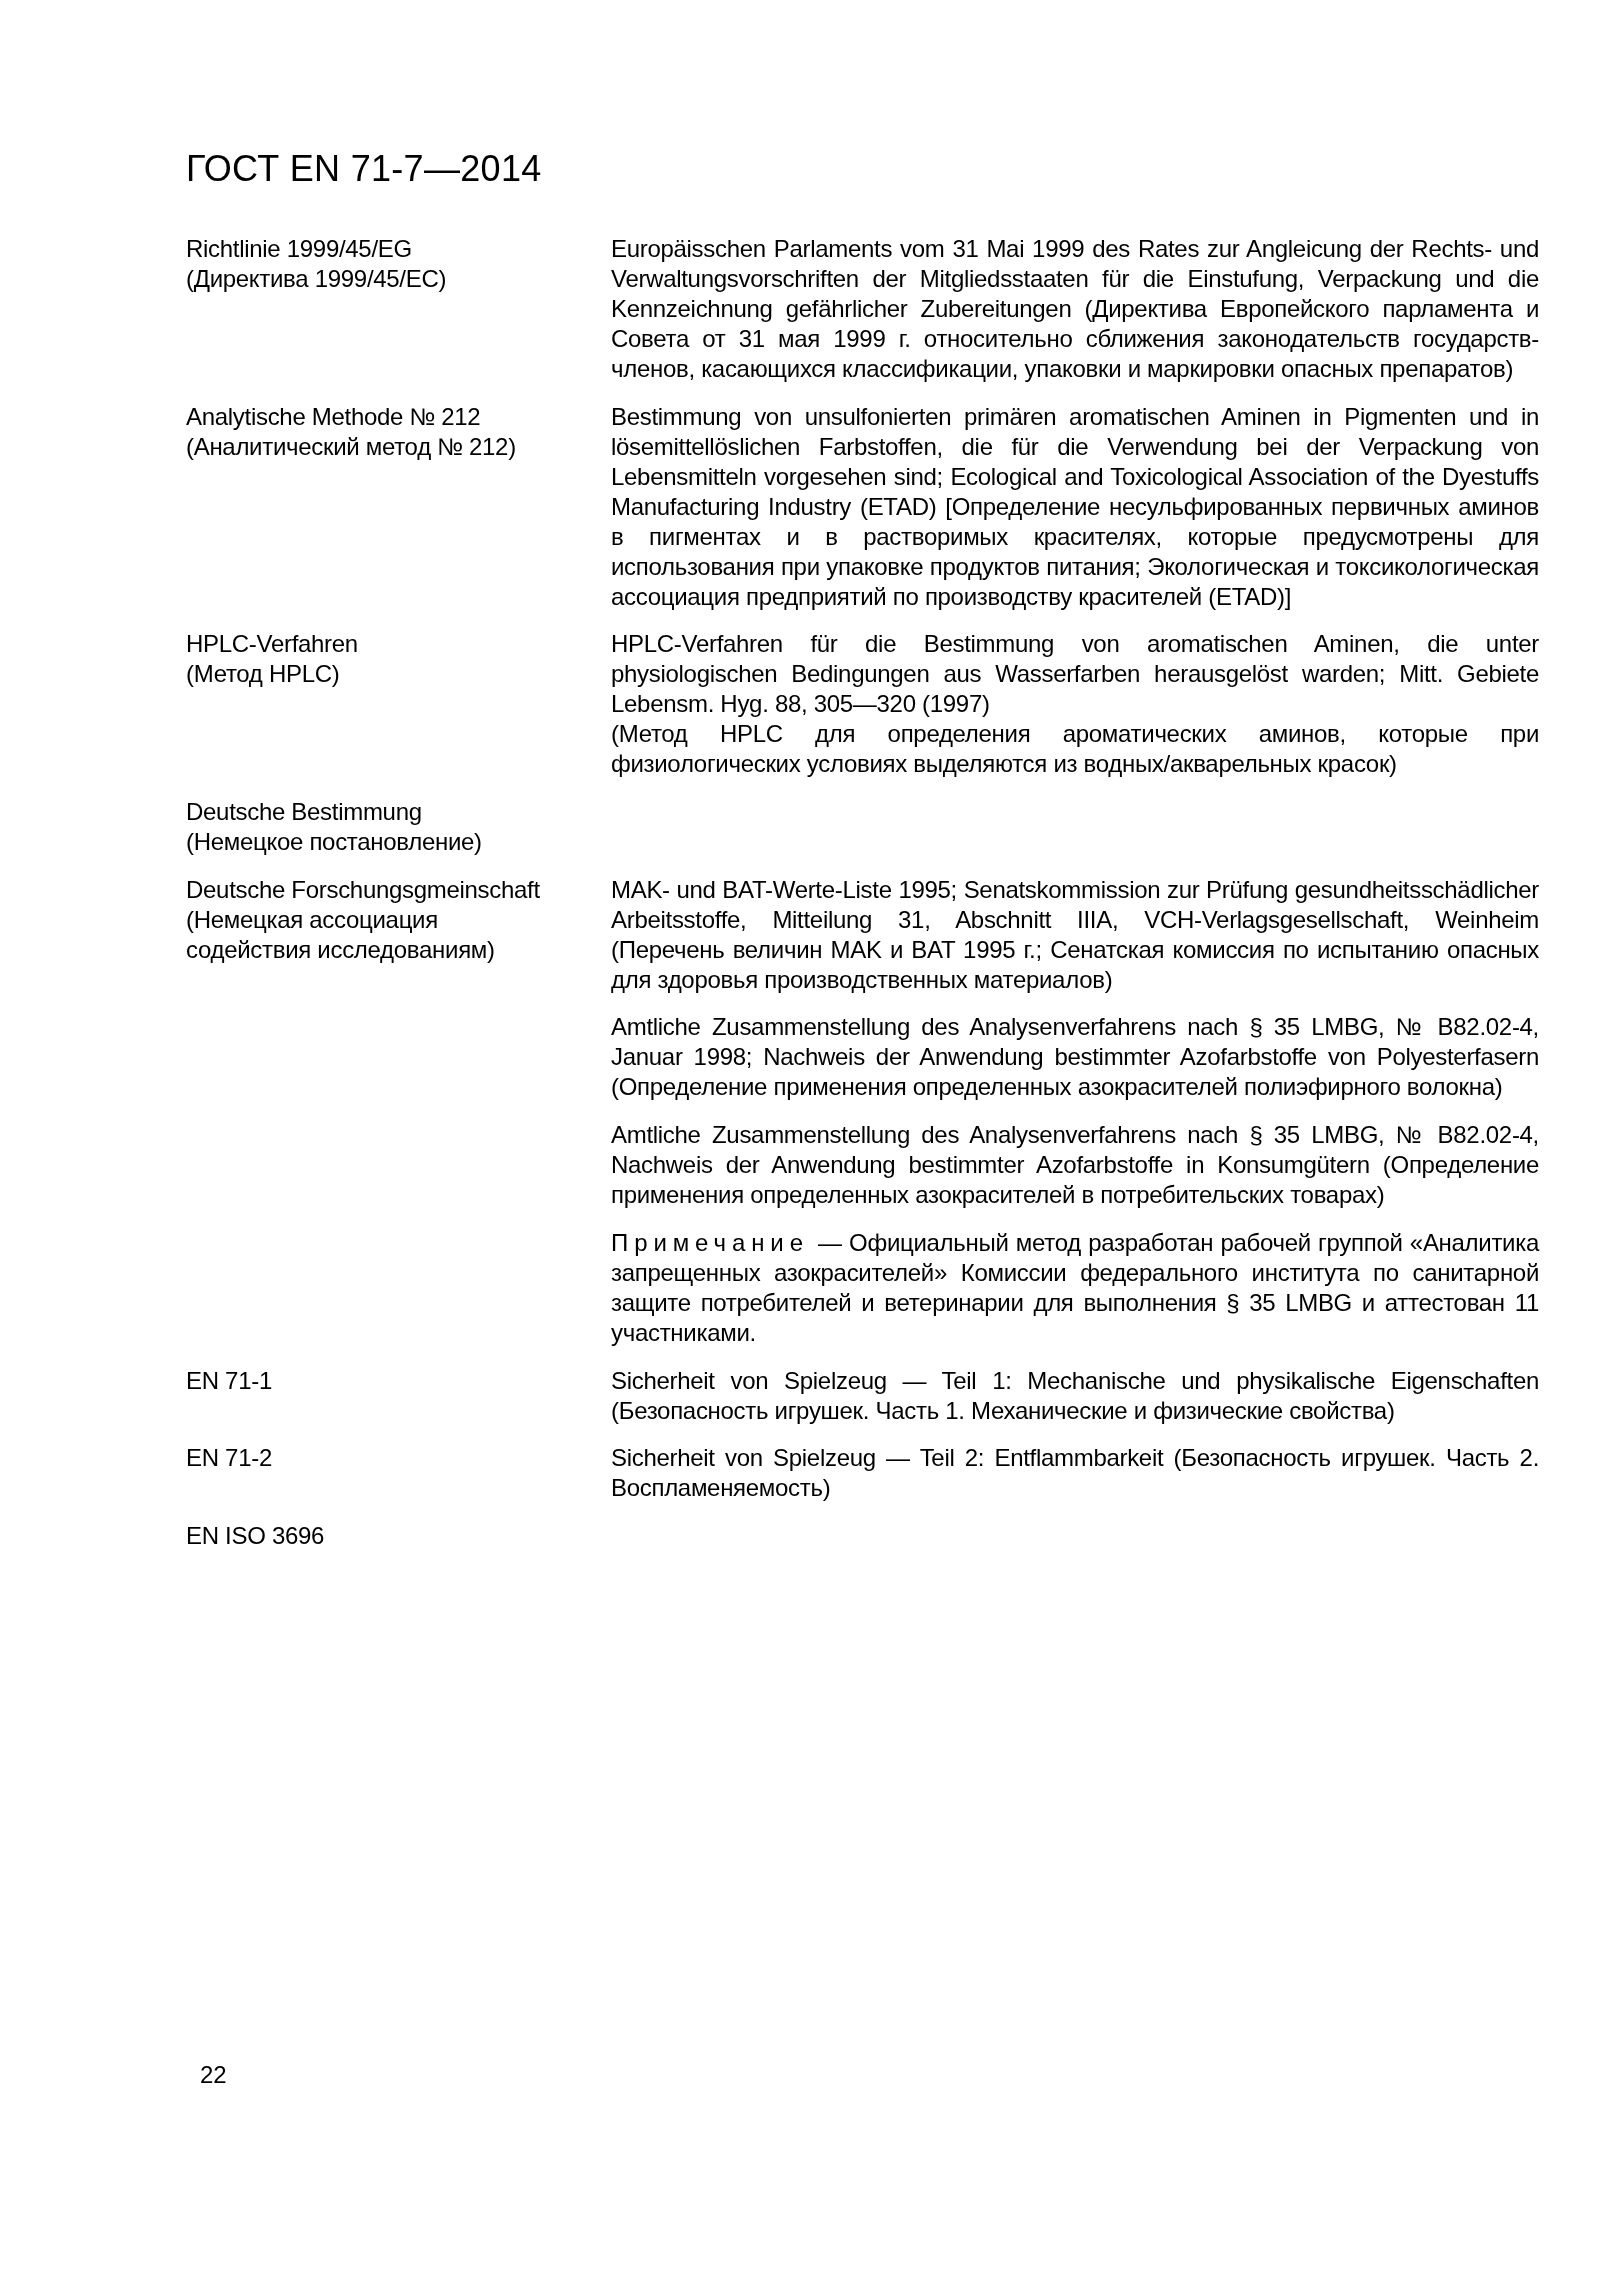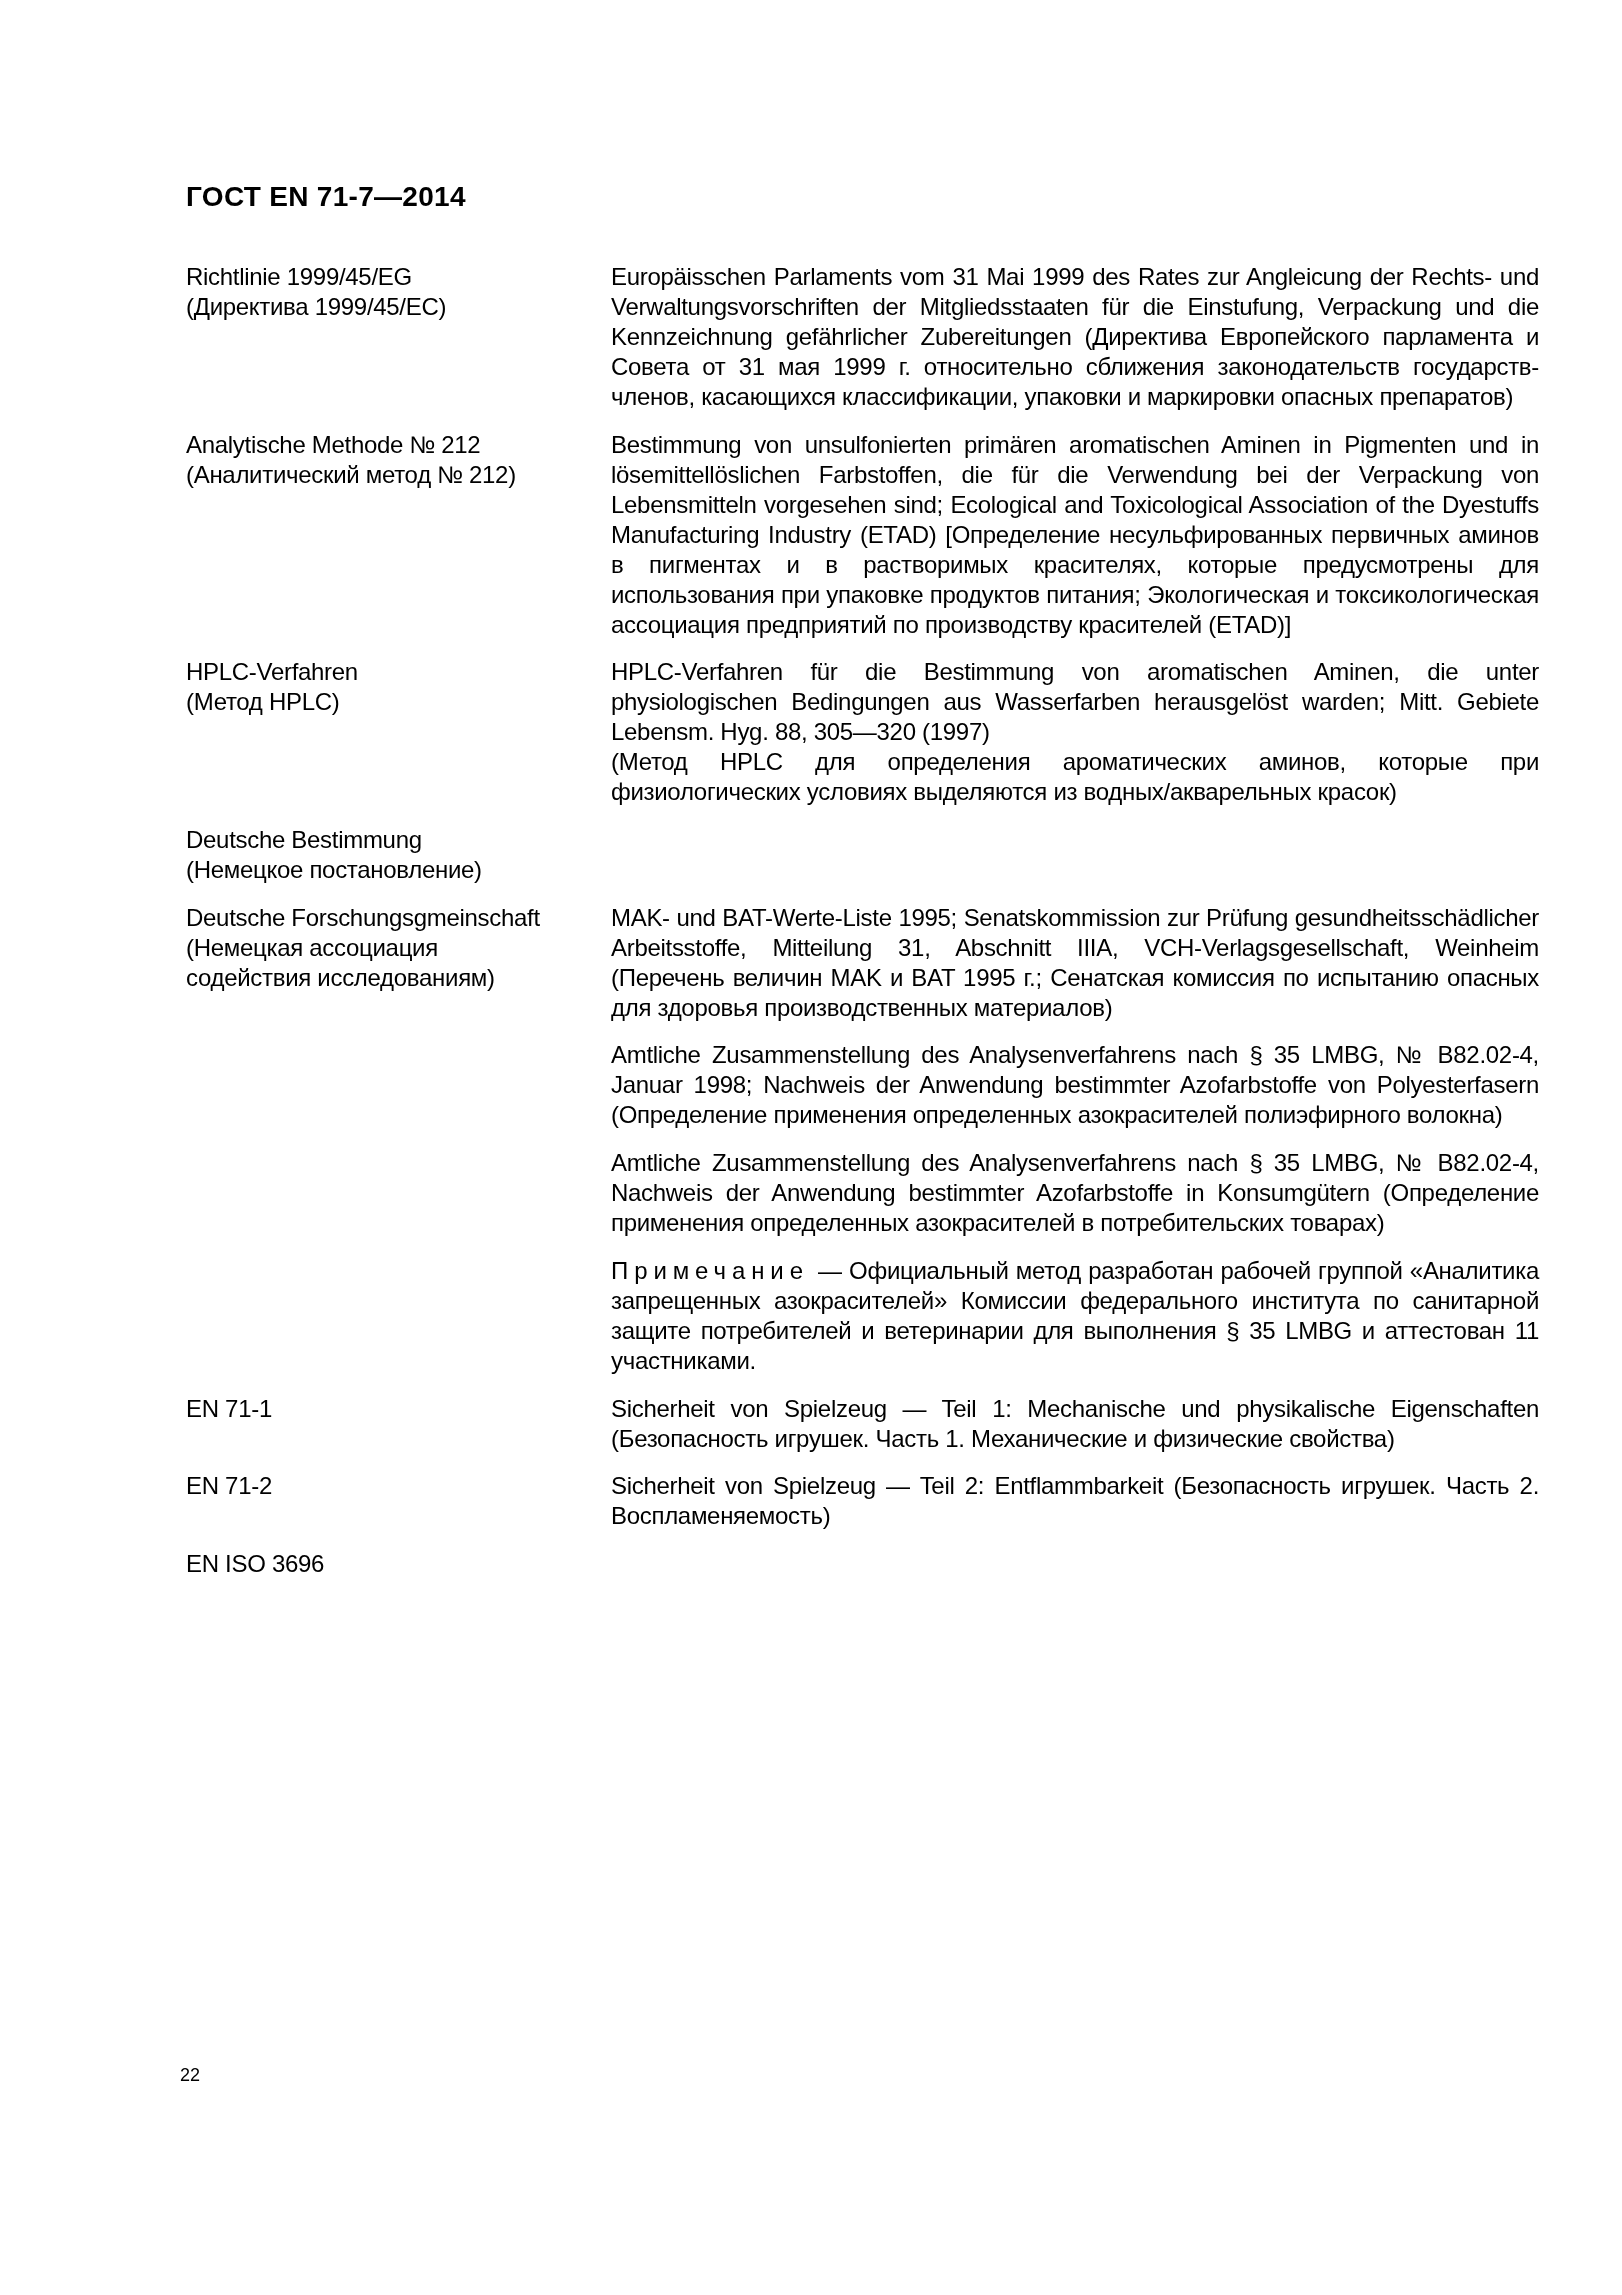--- a/index.html
+++ b/index.html
@@ -12,26 +12,25 @@
     color: #000000;
     overflow: hidden;
   }
   .content {
     position: absolute;
     left: 186px;
     top: 152px;
     width: 1353px;
   }
   .doc-header {
-    font-size: 28px;
-    font-weight: bold;
+    font-size: 36px;
+    font-weight: normal;
     line-height: 34px;
     letter-spacing: 0.3px;
     margin-bottom: 48px;
-    margin-top: 28px;
   }
   .glossary { width: 100%; }
   .row {
     display: flex;
     align-items: flex-start;
     margin-bottom: 17.7px;
     justify-content: space-between;
   }
   .term {
     flex: 0 0 425px;
@@ -49,23 +48,23 @@
     text-align: justify;
   }
   .def p { margin: 0; padding: 0; }
   .note-label {
     letter-spacing: 5.9px;
     margin-right: 9.2px;
     white-space: nowrap;
   }
   .page-number {
     position: absolute;
-    left: 180px;
+    left: 200px;
     top: 2060px;
-    font-size: 18px;
+    font-size: 24px;
     line-height: 30px;
   }
 </style>
 </head>
 <body>
 
 <div class="page">
   <div class="content">
 
     <div class="doc-header">ГОСТ EN 71-7—2014</div>

